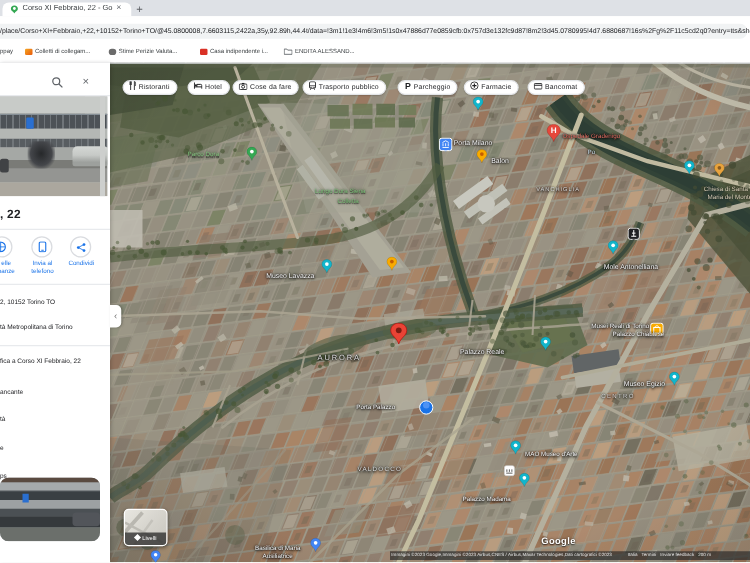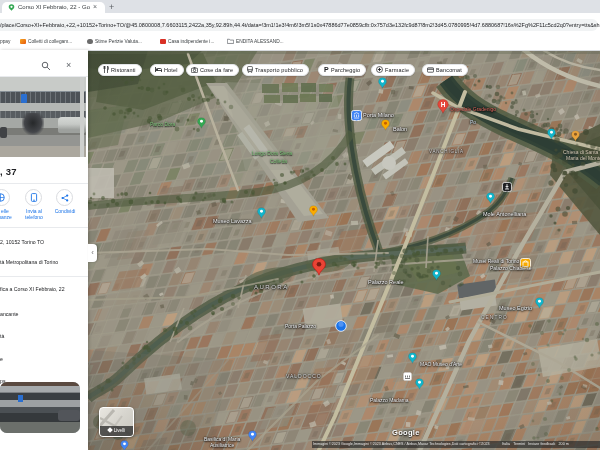--- a/index.html
+++ b/index.html
@@ -35,21 +35,21 @@
 .chip{top:64px;height:12px;background:#fff;border:0.5px solid #e3e5e8;border-radius:6px;font-size:5.5px;color:#202124;line-height:11px;white-space:nowrap;letter-spacing:0.15px;box-shadow:0 0.5px 1px rgba(0,0,0,.18);padding:0 5px 0 4px;}
 .chip svg{vertical-align:-1px;margin-right:2px;}
 
 .mlab{white-space:nowrap;color:#fff;text-shadow:0 0 2px rgba(0,0,0,.95),0 1px 2px rgba(0,0,0,.85),0 0 1px rgba(0,0,0,.9);}
 .dist{font-size:6px;letter-spacing:1.5px;color:#e4e4e4;}
 .poi{font-size:5.5px;}
 .grn{color:#7fbf7a;font-size:5px;text-shadow:0 0 2px rgba(20,40,20,.9),0 1px 1px rgba(0,0,0,.8);}
 .chl{color:#d9cdb8;font-size:5px;line-height:6px;white-space:nowrap;text-shadow:0 0 2px rgba(0,0,0,.9);}
 .red{color:#e57368;font-size:5px;}
 
-#gmlogo{font-size:7.5px;color:#fff;letter-spacing:0.3px;text-shadow:0 0 2px rgba(0,0,0,.7),0 1px 1px rgba(0,0,0,.6);font-weight:bold;}
+#gmlogo{font-size:7.5px;color:#fff;letter-spacing:0.3px;text-shadow:0 0 2px rgba(0,0,0,.7),0 1px 1px rgba(0,0,0,.6);font-weight:bold;margin-left:41px;}
 #attr{left:312px;top:441px;width:288px;height:7px;background:rgba(40,40,40,.68);color:#e8e8e8;font-size:3.6px;line-height:7px;white-space:nowrap;overflow:hidden;letter-spacing:0.05px;}
 #livelli{left:99px;top:407px;width:35px;height:30px;border-radius:4px;border:1.5px solid #fff;background:linear-gradient(135deg,#e8e6e0 0%,#d5d3cc 55%,#c8c6bf 100%);box-shadow:0 1px 3px rgba(0,0,0,.4);overflow:hidden;}
 #livbar{position:absolute;left:0;bottom:0;width:100%;height:10px;background:rgba(30,30,30,.72);color:#fff;font-size:4.5px;line-height:10px;text-align:center;}
 </style></head>
 <body>
 <div id="page">
 
 <div class="abs" style="left:88px;top:50px;width:512px;height:400px;overflow:hidden;filter:blur(0.4px);"><svg id="map" width="512" height="400" viewBox="0 0 512 400">
 <defs>
 <radialGradient id="vign" cx="50%" cy="45%" r="75%">
@@ -2722,21 +2722,21 @@
 <div class="abs" style="left:0;top:41px;width:86px;height:10px;background:#a5a8a5;"></div>
 <div class="abs" style="left:0;top:51px;width:86px;height:7px;background:#7a7b77;"></div>
 <div class="abs" style="left:0;top:58px;width:86px;height:11px;background:#949592;"></div>
 <div class="abs" style="left:0;top:69px;width:86px;height:11px;background:#aba79e;"></div>
 <div class="abs" style="left:21px;top:17px;width:6px;height:9px;background:#2a6fd0;border-radius:1px;"></div>
 <div class="abs" style="left:22px;top:36px;width:22px;height:22px;background:radial-gradient(ellipse at 50% 45%,#26282a 0%,#44464a 55%,rgba(110,110,108,0) 78%);"></div>
 <div class="abs" style="left:58px;top:40px;width:28px;height:16px;background:linear-gradient(180deg,#d5d8d5 0%,#c6c9c6 45%,#9da09d 80%);border-radius:4px 3px 2px 2px;"></div>
 <div class="abs" style="left:0px;top:50px;width:7px;height:11px;background:#404245;border-radius:2px;"></div>
 <div class="abs" style="left:80px;top:0;width:4px;height:80px;background:#cdcfcd;"></div>
       </div>
-  <div class="abs" id="ptitle">, 37</div>
+  <div class="abs" id="ptitle">, 22</div>
   <div class="pdiv abs" style="top:133px;"></div>
   <div class="abs cbtn" style="left:-7px;"></div>
   <div class="abs cbtn" style="left:25px;"></div>
   <div class="abs cbtn" style="left:56px;"></div>
   <svg class="abs" style="left:29.5px;top:143px" width="8" height="9" viewBox="0 0 8 9">
         <rect x="1.4" y="0.6" width="5.2" height="7.8" rx="1" fill="none" stroke="#1a73e8" stroke-width="0.9"></rect>
         <path d="M3 7.2 h2" stroke="#1a73e8" stroke-width="0.8"></path>
       </svg>
   <svg class="abs" style="left:60.5px;top:143.5px" width="8" height="8" viewBox="0 0 8 8">
         <circle cx="6.2" cy="1.6" r="1.1" fill="#1a73e8"></circle>

